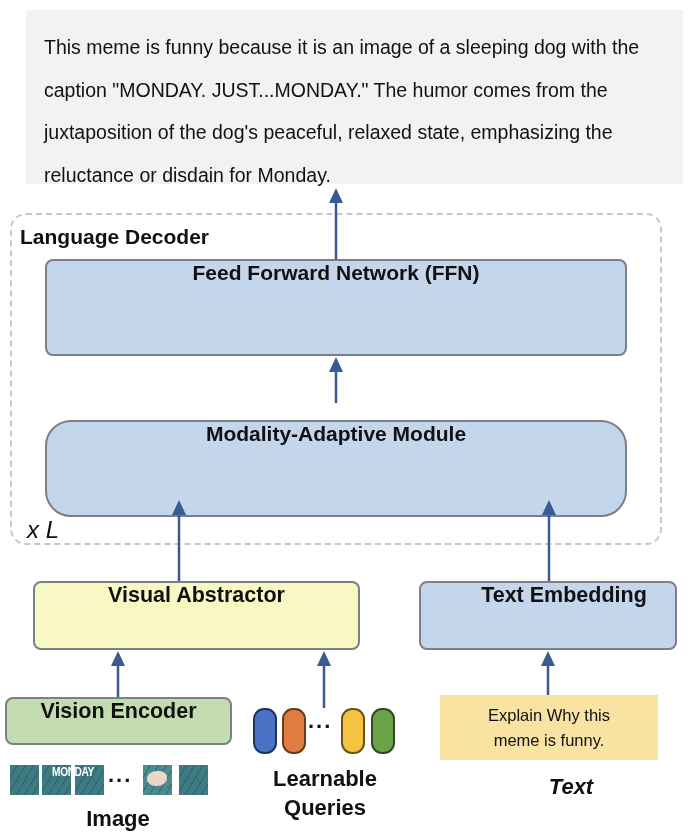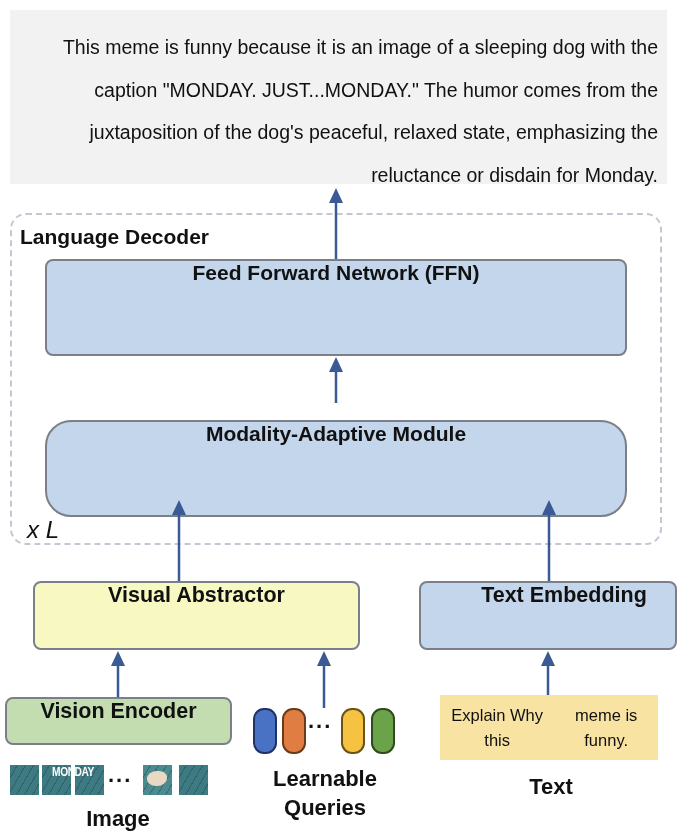--- a/index.html
+++ b/index.html
@@ -1,20 +1,20 @@
 <!DOCTYPE html>
 <html><head>
   <meta charset="utf-8">
   <style>
     html, body { margin: 0; padding: 0; background: #ffffff; }
     body { width: 700px; height: 838px; position: relative; overflow: hidden;
            font-family: "Liberation Sans", sans-serif; color: #111; }
     .abs { position: absolute; }
 
-    .output-box { left: 10px; top: 10px; width: 657px; height: 174px; background: #f2f2f2; text-align: right; }
+    .output-box { left: 26px; top: 10px; width: 657px; height: 174px; background: #f2f2f2; }
     .output-text { position: absolute; left: 18px; top: 16px; width: 630px;
                    font-size: 19.5px; line-height: 42.5px; color: #111; }
 
     .decoder-frame { left: 10px; top: 213px; width: 652px; height: 332px;
                      border: 2px dashed #c3c7d2; border-radius: 16px; box-sizing: border-box; }
     .decoder-label { left: 20px; top: 225px; font-size: 21px; font-weight: bold; }
     .repeat-label { left: 27px; top: 516px; font-size: 24px; font-style: italic; }
 
     .block { position: absolute; box-sizing: border-box; border: 2px solid #7b8088;
              border-radius: 8px; display: flex; justify-content: center;
@@ -23,27 +23,27 @@
     .yellow { background: #f8f8c3; }
     .green { background: #c3ddb1; }
 
     .ffn { left: 45px; top: 259px; width: 582px; height: 97px; font-size: 21px; }
     .mam { left: 45px; top: 420px; width: 582px; height: 97px; font-size: 21px; border-radius: 26px; }
     .va  { left: 33px; top: 581px; width: 327px; height: 69px; font-size: 21.5px; }
     .te  { left: 419px; top: 581px; width: 258px; height: 69px; font-size: 21.5px; padding-left: 32px; }
     .ve  { left: 5px; top: 697px; width: 227px; height: 48px; font-size: 21.5px; }
 
     .prompt-box { left: 440px; top: 695px; width: 218px; height: 65px; background: #f8e3a3;
-                  display: flex; flex-direction: row; align-items: center; justify-content: center;
+                  display: flex; flex-direction: column; align-items: center; justify-content: center;
                   font-size: 16.5px; line-height: 25px; color: #111; text-align: center; }
 
     .caption { position: absolute; font-weight: bold; font-size: 22px; text-align: center; color: #111; }
     .cap-image { left: 68px; top: 806px; width: 100px; }
     .cap-queries { left: 245px; top: 764px; width: 160px; line-height: 29px; }
-    .cap-text { left: 501px; top: 774px; width: 100px; }
+    .cap-text { left: 521px; top: 774px; width: 100px; font-style: italic; }
 
     .patch { position: absolute; top: 765px; width: 29px; height: 30px; background: #3d7a82;
              overflow: hidden; }
     .patch::after { content: ""; position: absolute; inset: 0;
                     background: repeating-linear-gradient(120deg, rgba(255,255,255,0.0) 0 6px, rgba(20,50,55,0.35) 6px 7px); }
     .patch-dog { background: #4b8a8f; }
     .dog-blob { position: absolute; left: 4px; top: 6px; width: 20px; height: 15px; background: #e8d8c4;
                 border-radius: 50% 40% 50% 45%; z-index: 1; }
     .monday-text { position: absolute; top: 765px; left: 42px; width: 62px; height: 14px;
                    font-size: 12px; font-weight: bold; color: #ffffff; letter-spacing: -0.5px;

